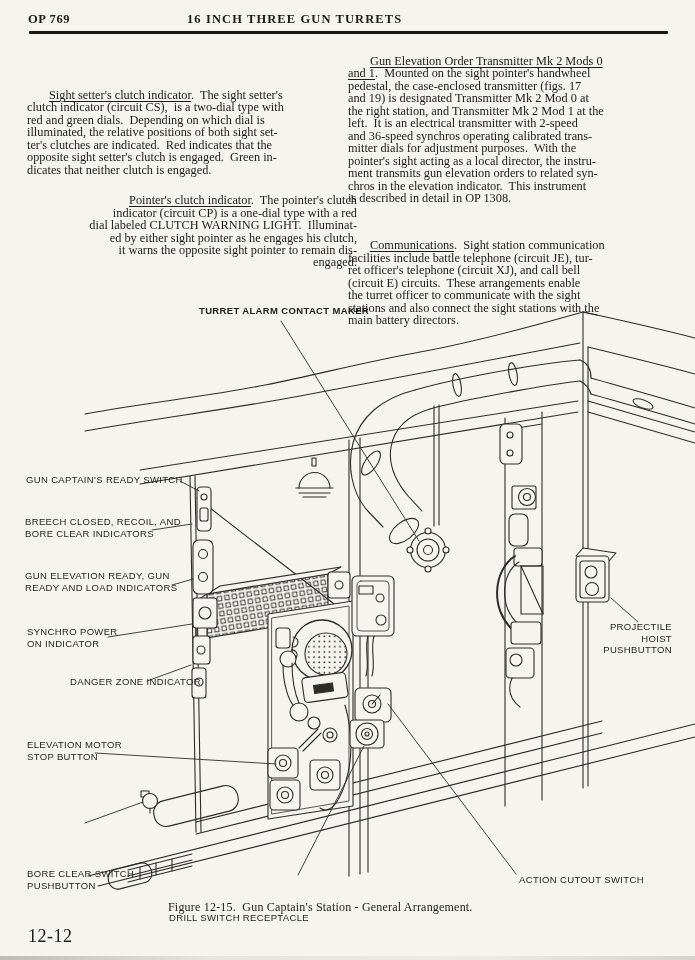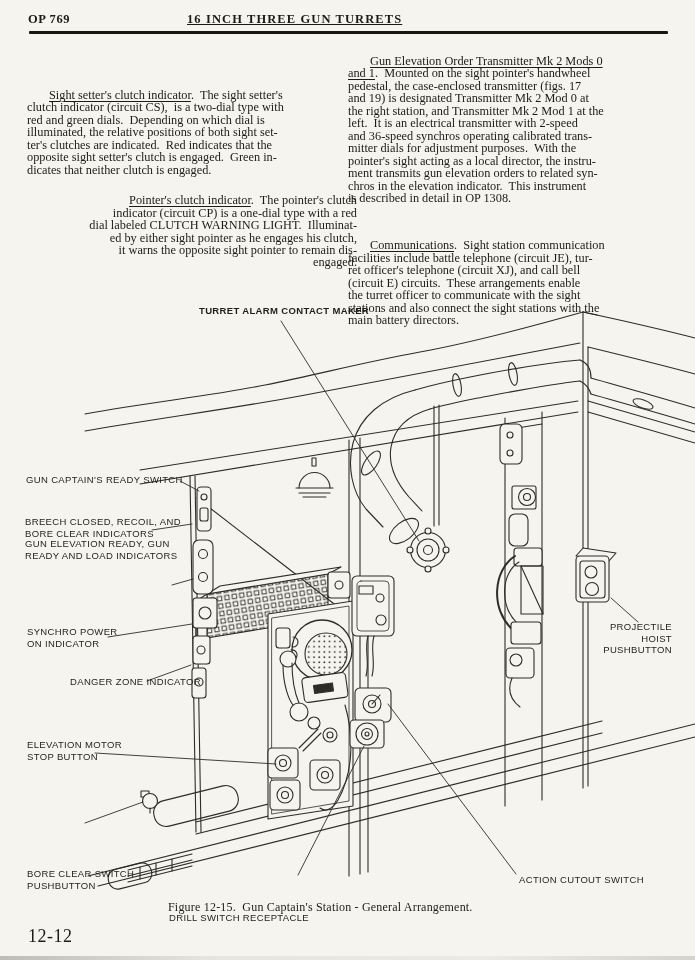--- a/index.html
+++ b/index.html
@@ -5,21 +5,21 @@
   html,body{margin:0;padding:0;}
   body{
     width:695px;height:960px;position:relative;overflow:hidden;
     background:#f5f4ef;
     font-family:"Liberation Serif",serif;color:#1d1b18;
   }
   .page-edge{position:absolute;left:0;bottom:0;width:695px;height:4px;
     background:linear-gradient(to right,#8f8e8a,#d8d7d2 30%,#e3e2dd 70%,#b9b8b3);opacity:.55;}
   
   .hdr-doc{position:absolute;left:28px;top:12px;font-size:12.5px;font-weight:600;letter-spacing:.6px;white-space:pre;}
-  .hdr-title{position:absolute;left:187px;top:12px;font-size:12.5px;font-weight:600;letter-spacing:1.1px;white-space:pre;text-decoration:underline;}
+  .hdr-title{position:absolute;left:187px;top:12px;font-size:12.5px;font-weight:600;letter-spacing:1.1px;white-space:pre;}
   .hdr-rule{position:absolute;left:29px;top:31px;width:639px;height:2.6px;background:#181612;border-radius:1px;}
   
   .col{position:absolute;font-size:12.3px;line-height:12.45px;}
   .col p{margin:0;white-space:pre;text-indent:22px;}
   .col p.noindent{text-indent:0;}
   .col .mt1{margin-top:37px;}
   .col .mt2{margin-top:18px;text-align:right;}
   .col .mt3{margin-top:35px;}
   .col-left{left:27px;top:52px;width:330px;}
   .col-right{left:348px;top:55px;width:310px;}
@@ -293,21 +293,21 @@
       <path d="M298,875 L364,746"></path>
       <path d="M516,874 L388,704"></path>
     </g>
   </g>
 </svg>
 
 <div class="label" style="left:199px;top:305px;font-weight:bold;">TURRET ALARM CONTACT MAKER</div>
 <div class="label" style="left:26px;top:474px;">GUN CAPTAIN'S READY SWITCH</div>
 <div class="label" style="left:25px;top:516px;">BREECH CLOSED, RECOIL, AND
 BORE CLEAR INDICATORS</div>
-<div class="label" style="left:25px;top:538px;">GUN ELEVATION READY, GUN
+<div class="label" style="left:25px;top:570px;">GUN ELEVATION READY, GUN
 READY AND LOAD INDICATORS</div>
 <div class="label" style="left:27px;top:626px;">SYNCHRO POWER
 ON INDICATOR</div>
 <div class="label" style="left:27px;top:676px;padding-left:43px;">DANGER ZONE INDICATOR</div>
 <div class="label" style="left:27px;top:739px;">ELEVATION MOTOR
 STOP BUTTON</div>
 <div class="label" style="left:27px;top:868px;">BORE CLEAR SWITCH
 PUSHBUTTON</div>
 <div class="label r" style="left:592px;top:621px;width:80px;">PROJECTILE
 HOIST

